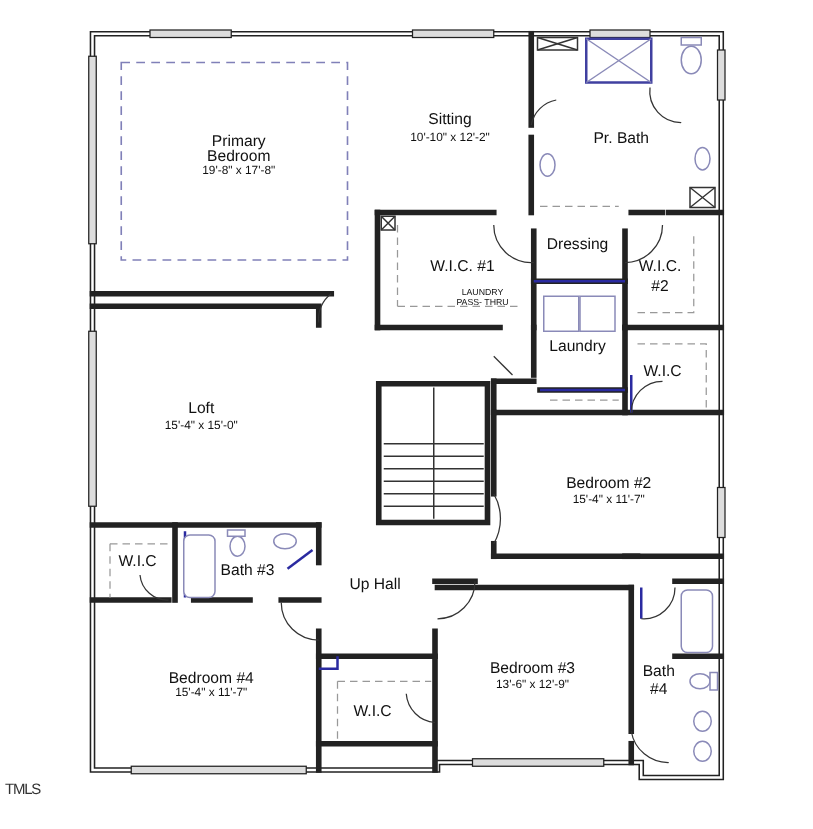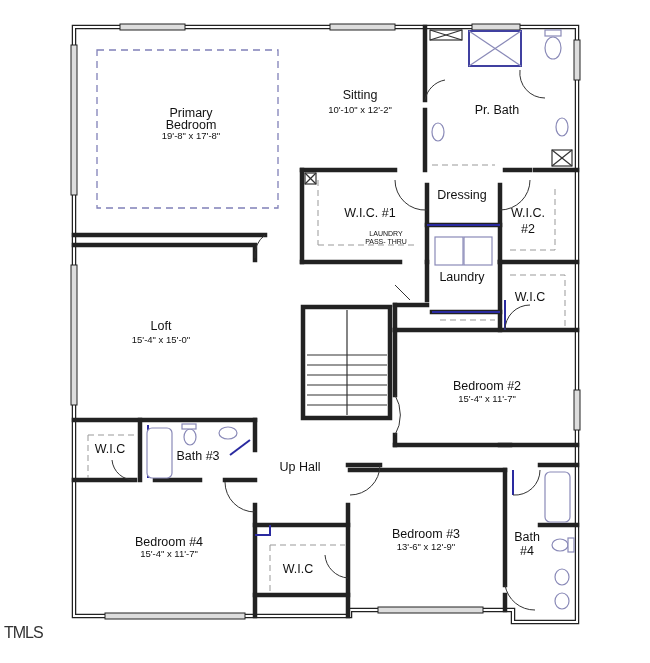--- a/index.html
+++ b/index.html
@@ -11,21 +11,21 @@
   .dash { fill: none; stroke: #8080b8; stroke-width: 1.3; stroke-dasharray: 7 5; }
   .dash-gray { fill: none; stroke: #999; stroke-width: 1; stroke-dasharray: 6 4; }
   .blue { fill: none; stroke: #2a2aa0; stroke-width: 2; }
   .fixture { fill: #fff; stroke: #8a8ab8; stroke-width: 1.2; }
   .door { fill: none; stroke: #333; stroke-width: 1; }
   .win { fill: #ddd; stroke: #222; stroke-width: 1; }
   .label { font-family: "Liberation Sans", sans-serif; fill: #111; text-anchor: middle; }
   .room { font-size: 12.5px; }
   .dim { font-size: 9.5px; }
   .small { font-size: 7px; }
-  .wm { position: absolute; left: 4px; top: 624px; font-size: 16px; color: #333; letter-spacing: -1px; }
+  .wm { position: absolute; left: 4px; top: 624px; font-size: 12px; color: #333; letter-spacing: -1px; }
 </style>
 </head>
 <body>
 
 <svg width="650" height="663" viewBox="0 0 650 663">
 
   <g>
     <path class="wall" d="M74,27 L577,27 L577,622 L513,622 L513,610 L350,610 L350,616 L74,616 Z"></path>
     <path class="wall-in" d="M74,27 L577,27 L577,622 L513,622 L513,610 L350,610 L350,616 L74,616 Z"></path>
   </g>

